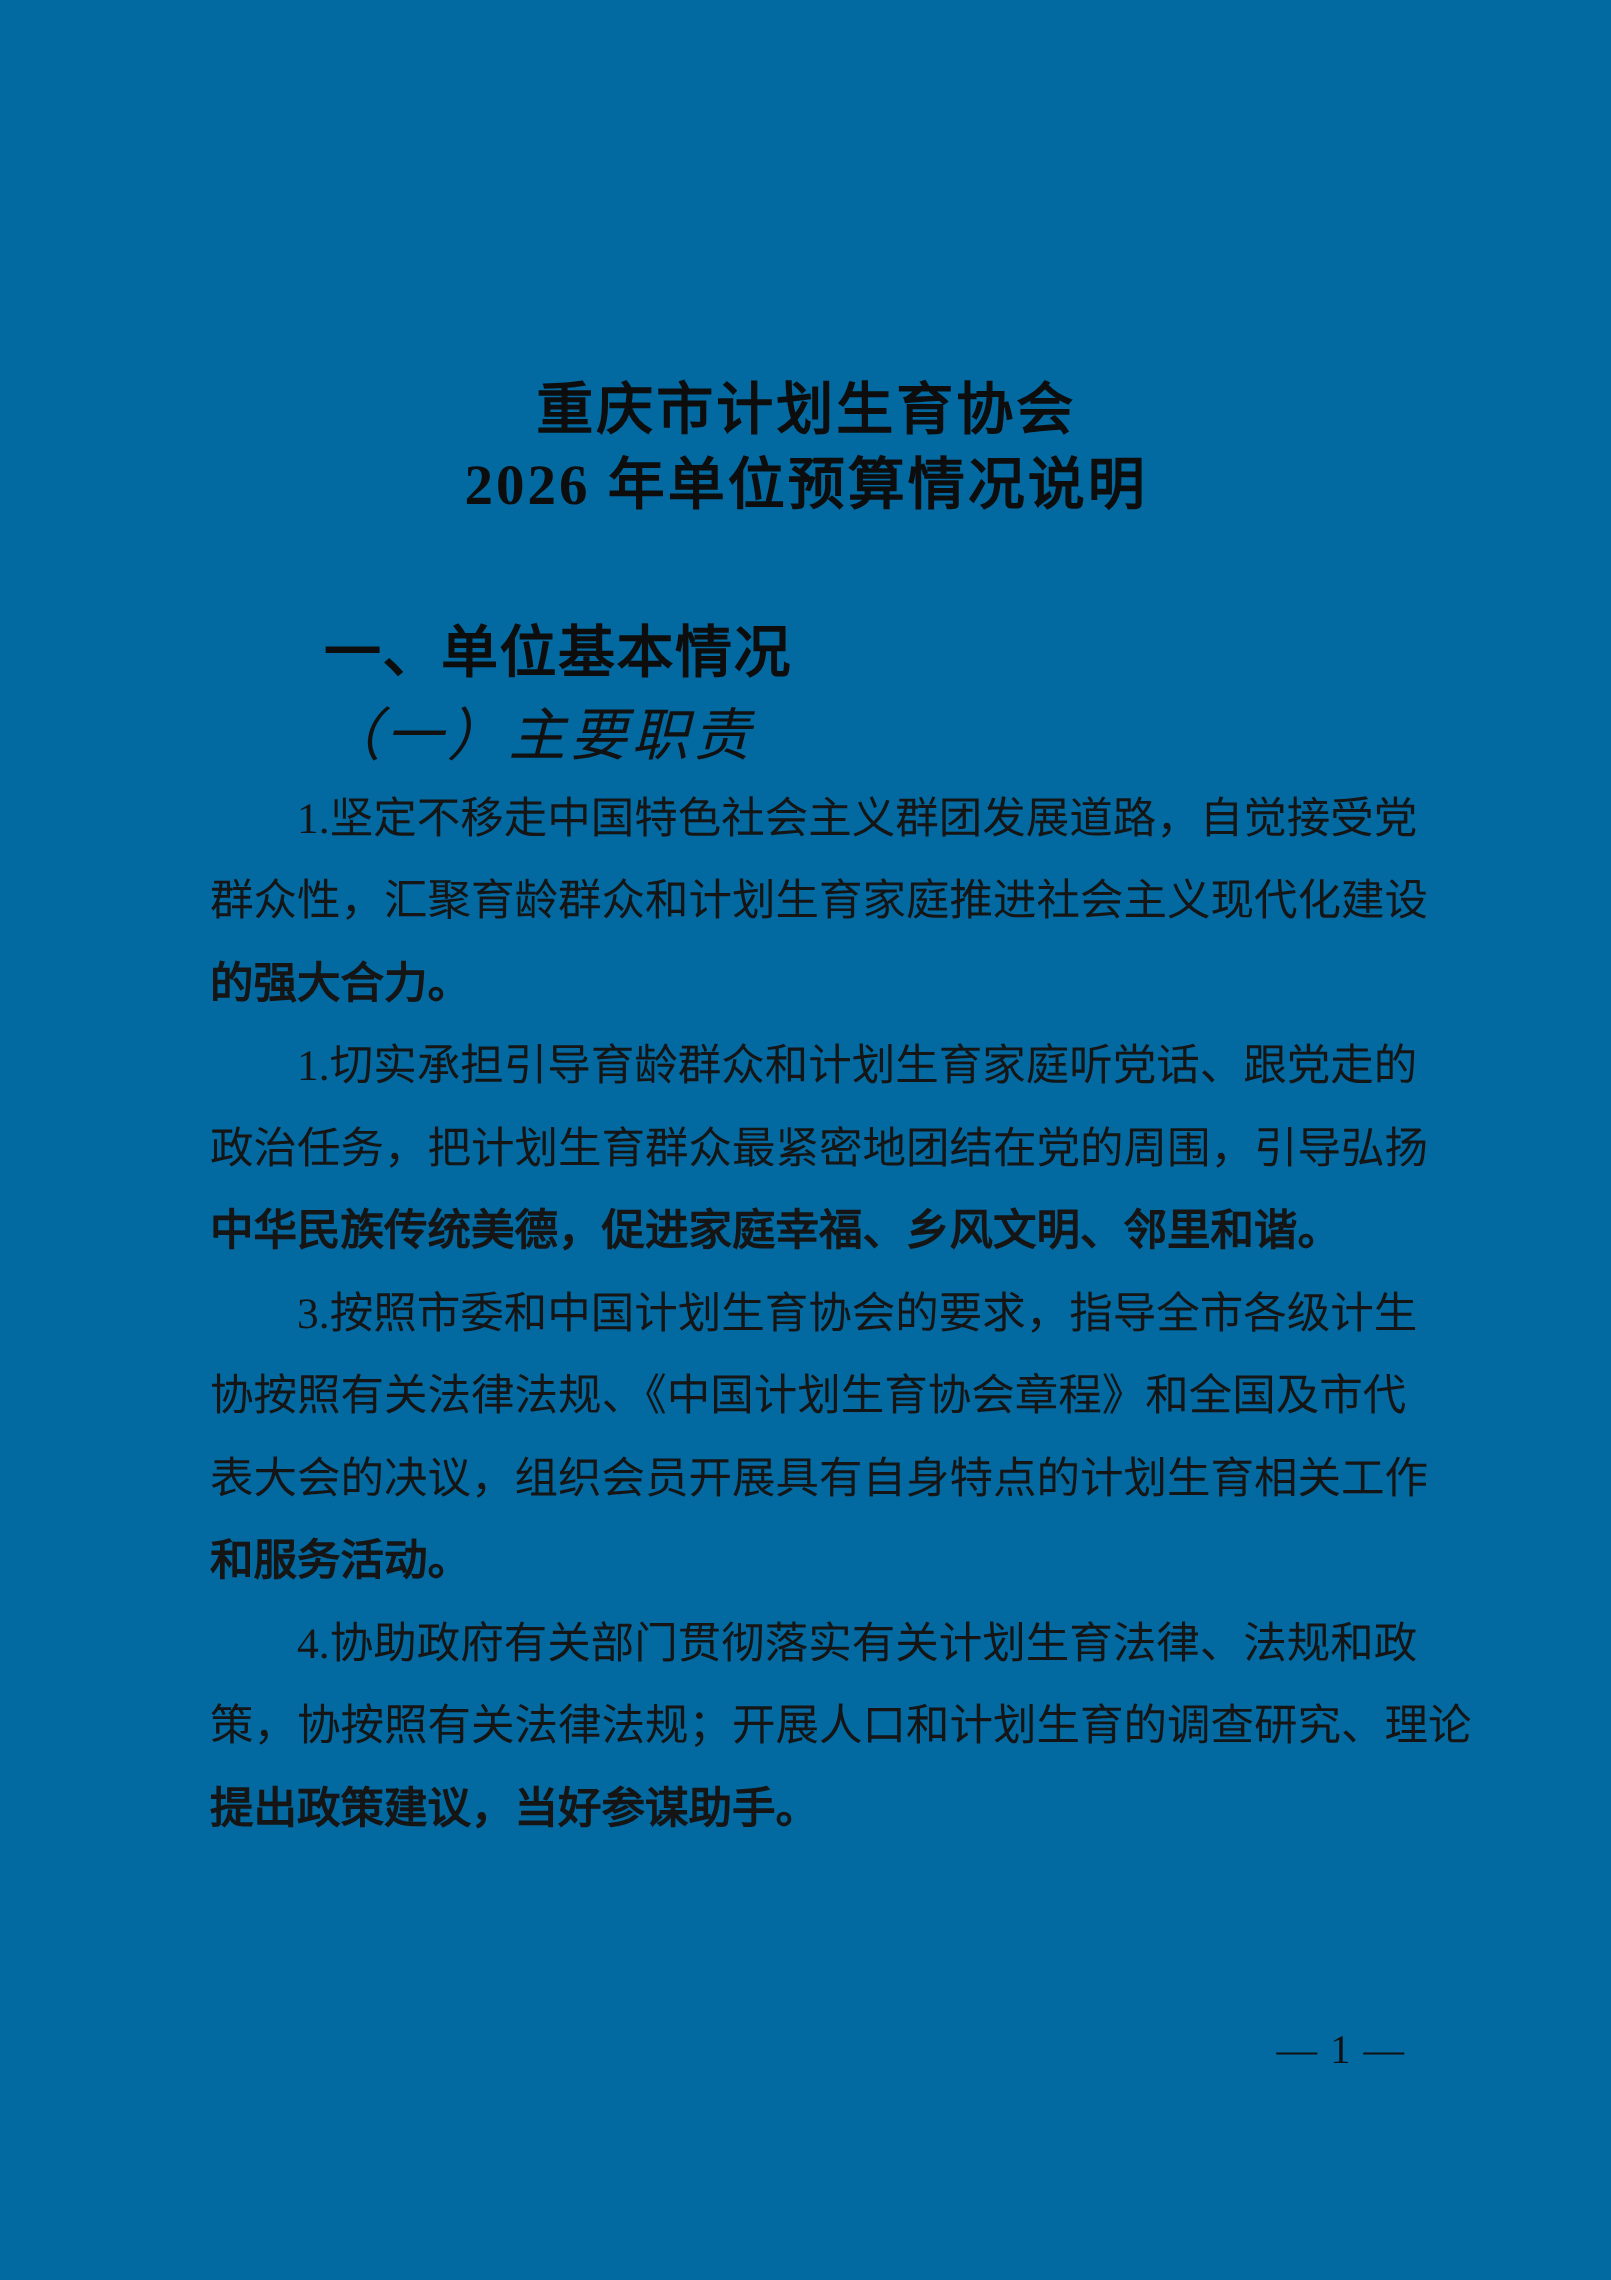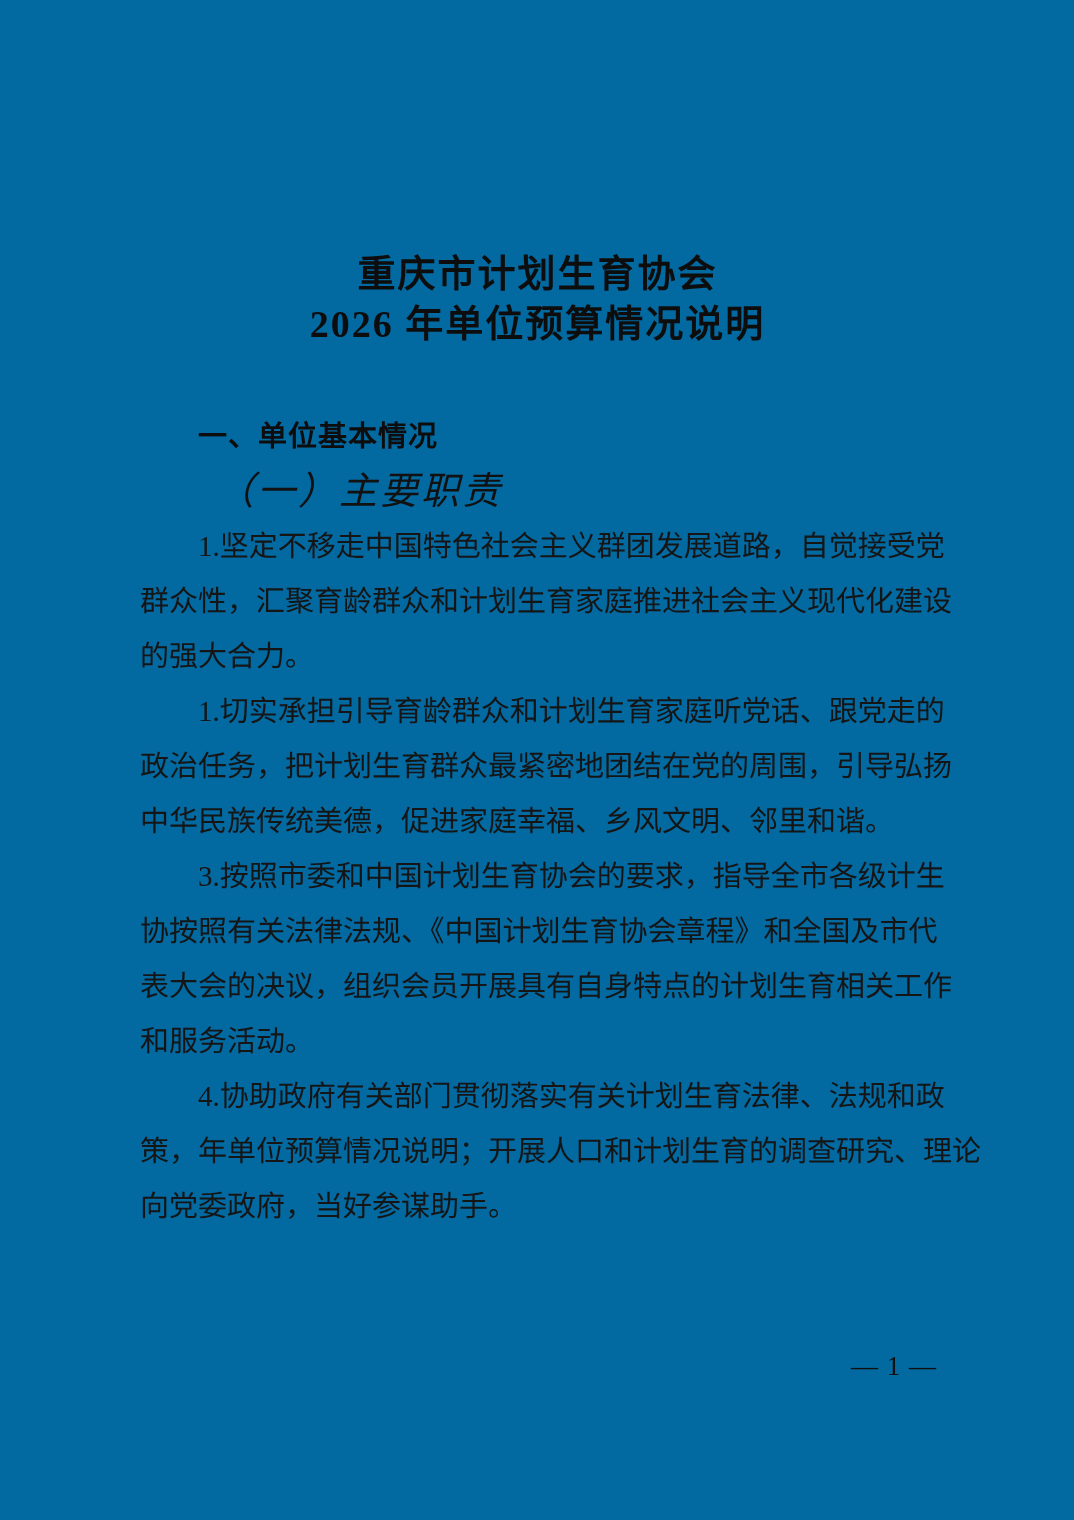--- a/index.html
+++ b/index.html
@@ -36,21 +36,21 @@
     line-height: 50px;
     letter-spacing: 2px;
     color: #0d0d0d;
   }
 
   
   .section-heading {
     margin-top: 60px;
     font-family: "Liberation Sans", "DejaVu Sans", sans-serif;
     font-weight: bold;
-    font-size: 29px;
+    font-size: 38px;
     line-height: 55px;
     text-indent: 2em;
     letter-spacing: 1px;
     color: #0d0d0d;
   }
 
   
   .subsection-heading {
     font-family: "Liberation Serif", "DejaVu Serif", serif;
     font-weight: normal;
@@ -76,20 +76,21 @@
     text-align: justify;
     text-align-last: justify;
     white-space: nowrap;
   }
 
   .line.para-first { text-indent: 2em; }
 
   .line.para-last {
     text-align: right;
     text-align-last: left;
+    font-weight: bold;
   }
 
   .page-number {
     position: absolute;
     right: 137px;
     top: 1348px;
     font-family: "Liberation Serif", "DejaVu Serif", serif;
     font-size: 27px;
     line-height: 36px;
     color: #111111;
@@ -124,22 +125,22 @@
           <div class="line para-last">中华民族传统美德，促进家庭幸福、乡风文明、邻里和谐。</div>
         </div>
         <div class="paragraph">
           <div class="line para-first">3.按照市委和中国计划生育协会的要求，指导全市各级计生</div>
           <div class="line">协按照有关法律法规、《中国计划生育协会章程》和全国及市代</div>
           <div class="line">表大会的决议，组织会员开展具有自身特点的计划生育相关工作</div>
           <div class="line para-last">和服务活动。</div>
         </div>
         <div class="paragraph">
           <div class="line para-first">4.协助政府有关部门贯彻落实有关计划生育法律、法规和政</div>
-          <div class="line">策，年单位预算情况说明；开展人口和计划生育的调查研究、理论</div>
-          <div class="line para-last">向党委政府，当好参谋助手。</div>
+          <div class="line">策，协按照有关法律法规；开展人口和计划生育的调查研究、理论</div>
+          <div class="line para-last">提出政策建议，当好参谋助手。</div>
         </div>
       </div>
 
   </div>
 
   <footer class="page-number">— 1 —</footer>
 
 </div>
 
 </body></html>

